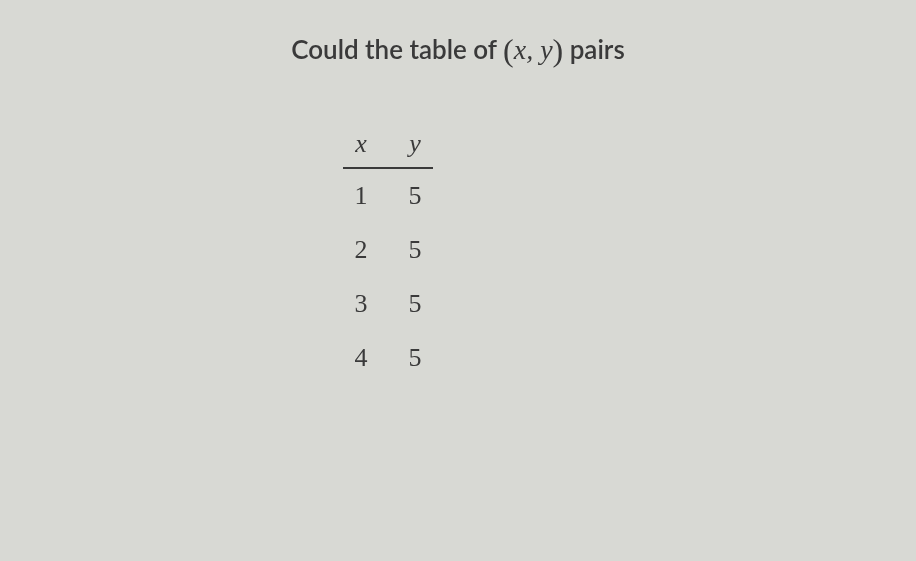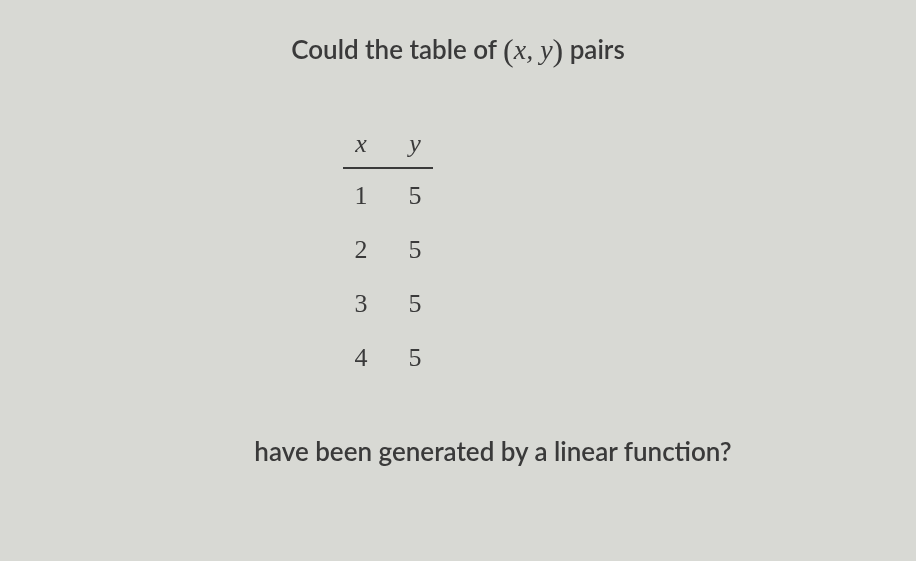--- a/index.html
+++ b/index.html
@@ -108,14 +108,13 @@
         <div class="cell">3</div>
         <div class="cell">5</div>
       </div>
       <div class="table-row">
         <div class="cell">4</div>
         <div class="cell">5</div>
       </div>
     </div>
   </div>
 
-  <div class="question-line2">have been generated by a linear function?</div>
 </div>
 
 </body></html>

